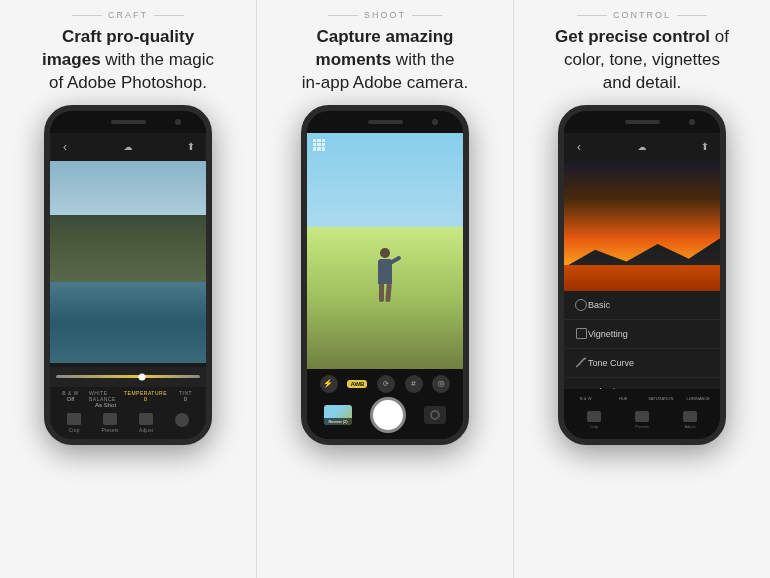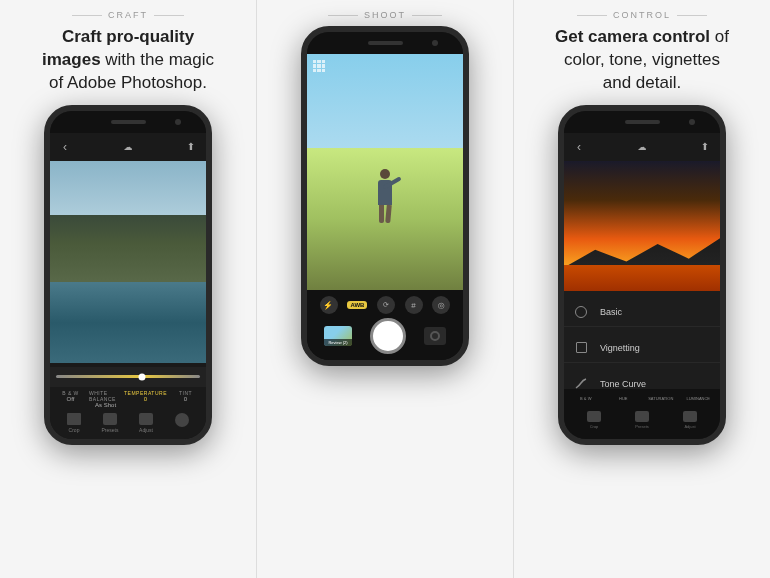--- a/index.html
+++ b/index.html
@@ -489,22 +489,21 @@
     .phone3-menu {
       flex: 1;
       background: rgba(30, 30, 30, 0.95);
       overflow: hidden;
     }
     .menu-item {
       display: flex;
       align-items: center;
       padding: 7px 10px;
       border-bottom: 1px solid rgba(255,255,255,0.05);
-      gap: 12px;
-      margin-top: 7px;
+      gap: 0;
     }
     .menu-item-icon {
       width: 14px;
       height: 14px;
       display: flex;
       align-items: center;
       justify-content: center;
       flex-shrink: 0;
     }
     .menu-item-text {
@@ -656,20 +655,23 @@
           </div>
         </div>
       </div>
     </div>
   </div>
 
   <div class="column column-shoot">
     <div class="section-label">
       <span>SHOOT</span>
     </div>
+    <div class="column-heading">
+      <strong>Capture amazing<br>moments</strong><span> with the<br>in-app Adobe camera.</span>
+    </div>
 
     <div class="phone-wrapper">
       <div class="phone">
         <div class="phone-top-bar">
           <div class="phone-speaker"></div>
           <div class="phone-camera-dot"></div>
         </div>
         <div class="phone-screen phone2-screen">
           <div class="phone2-image-area">
             <div class="landscape2-sky"></div>
@@ -723,21 +725,21 @@
         </div>
       </div>
     </div>
   </div>
 
   <div class="column column-control">
     <div class="section-label">
       <span>CONTROL</span>
     </div>
     <div class="column-heading">
-      <strong>Get camera control</strong><span> of<br>color, tone, vignettes<br>and detail.</span>
+      <strong>Get precise control</strong><span> of<br>color, tone, vignettes<br>and detail.</span>
     </div>
 
     <div class="phone-wrapper">
       <div class="phone">
         <div class="phone-top-bar">
           <div class="phone-speaker"></div>
           <div class="phone-camera-dot"></div>
         </div>
         <div class="phone-screen phone3-screen">
           <div class="phone3-top-bar">

